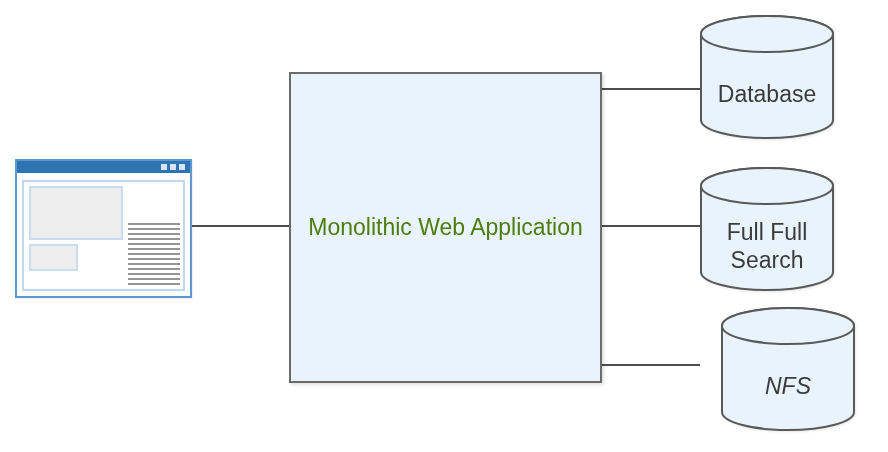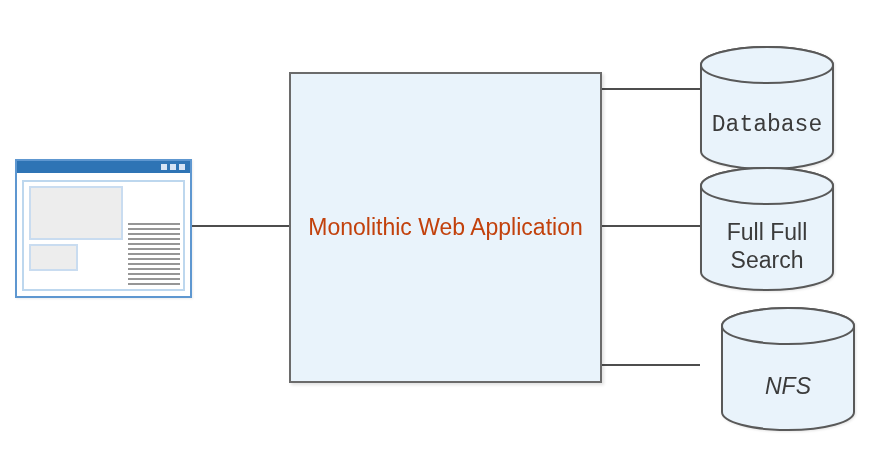--- a/index.html
+++ b/index.html
@@ -13,27 +13,27 @@
   .edge-client-app { left: 192px; top: 225px; width: 97px; }
   .edge-app-db    { left: 602px; top: 88px;  width: 98px; }
   .edge-app-fts   { left: 602px; top: 225px; width: 98px; }
   .edge-app-nfs   { left: 602px; top: 364px; width: 98px; }
 
   
   .app-box {
     position: absolute; left: 289px; top: 72px; width: 313px; height: 311px;
     background: #e9f3fb; border: 2px solid #6b6b6b;
     display: flex; align-items: center; justify-content: center;
-    text-align: center; font-size: 23px; color: #c2410c;
+    text-align: center; font-size: 23px; color: #4d7c0f;
     box-shadow: 2px 2px 3px rgba(0,0,0,0.12);
   }
 
   
   .cylinder { position: absolute; width: 136px; height: 124px; }
-  .cyl-db  { left: 699px; top: 46px; font-family: Liberation Mono, monospace; }
+  .cyl-db  { left: 699px; top: 15px; }
   .cyl-fts { left: 699px; top: 167px; }
   .cyl-nfs { left: 720px; top: 307px; font-style: italic; }
   .cylinder svg { position: absolute; left: 0; top: 0; filter: drop-shadow(1.5px 1.5px 1px rgba(0,0,0,0.10)); }
   .cyl-label {
     position: absolute; left: 0; right: 0; top: 38px; bottom: 4px;
     display: flex; align-items: center; justify-content: center;
     text-align: center; font-size: 23px; line-height: 1.22;
     color: #3b3b3b; padding: 0 10px;
   }
 

